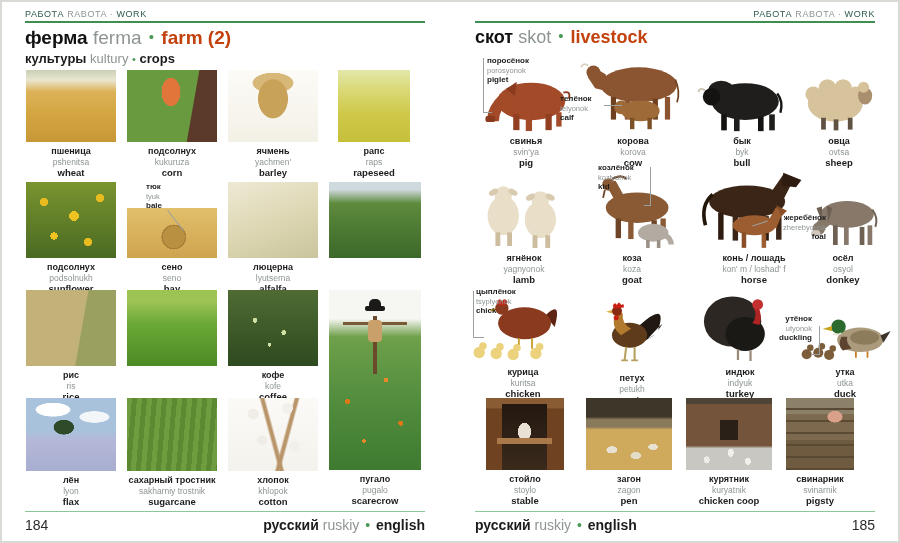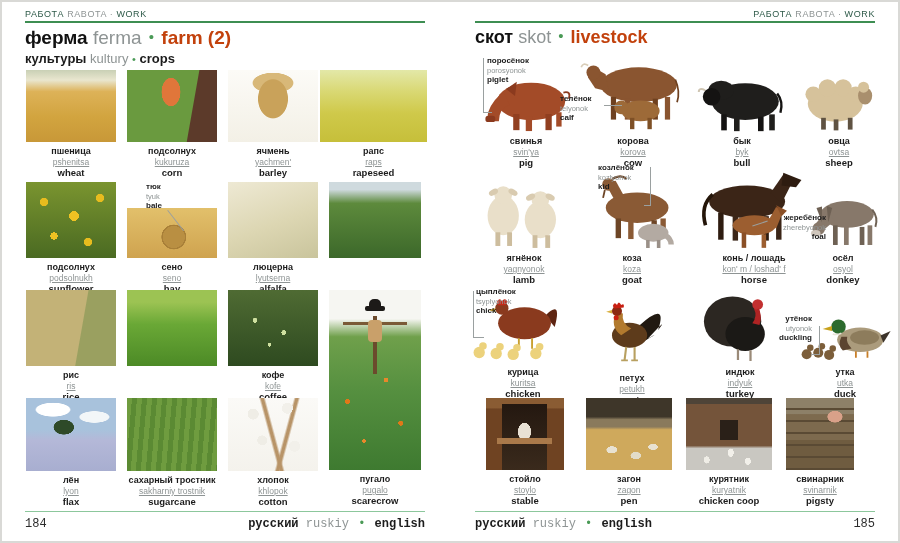--- a/index.html
+++ b/index.html
@@ -16,35 +16,35 @@
   .title .ru{font-weight:bold;color:#111;}
   .title .tr{color:#8e9494;}
   .title .dot{color:#4a9a56;font-size:15px;vertical-align:2px;padding:0 2px;}
   .title .en{font-weight:bold;color:#c2410c;}
   .subtitle{position:absolute;font-size:13px;white-space:nowrap;}
   
   .cell{position:absolute;}
   .photo{width:100%;position:relative;}
   .caption{margin:4px -10px 0;text-align:center;}
   .cru{font-size:9px;font-weight:bold;line-height:11px;}
-  .ctr{font-size:8.5px;color:#8e9494;line-height:10px;text-decoration:underline;}
+  .ctr{font-size:8.5px;color:#8e9494;line-height:10px;}
   .cen{font-size:9.5px;font-weight:bold;line-height:11px;}
   .figure{width:100%;display:flex;align-items:flex-end;justify-content:center;}
   .figure svg{width:96%;height:96%;}
   
   .ann{position:absolute;z-index:10;}
   .aru{font-size:8px;font-weight:bold;line-height:9.5px;}
   .atr{font-size:7.5px;color:#8e9494;line-height:9px;}
   .aen{font-size:8px;font-weight:bold;line-height:9.5px;}
   .ann.right{text-align:right;}
   .ld{position:absolute;border:0 solid #9aa0a0;}
   
   .frule{position:absolute;top:511px;height:1px;background:#8cc79c;width:400px;}
   .foot{position:absolute;top:517px;width:400px;display:flex;justify-content:space-between;
-        font-size:12px;align-items:flex-start;font-family:Liberation Mono, monospace;}
+        font-size:14px;align-items:flex-start;}
   .foot .num{color:#2b2b2b;}
   .foot .b{font-weight:bold;}
   .foot .t{color:#8e9494;}
   .foot .dot{color:#4a9a56;padding:0 2px;}
 </style>
 </head>
 <body>
 
 <div class="frame"></div>
 
@@ -86,21 +86,21 @@
       </div>
   </div>
   <div class="cell" style="left:228px;top:70px;width:90px">
     <div class="photo" style="height:72px;background:radial-gradient(ellipse 26px 34px at 50% 40%,#c9a25a 0 56%,rgba(0,0,0,0) 59%),radial-gradient(ellipse 36px 18px at 50% 18%,#d8b878 0 55%,rgba(0,0,0,0) 58%),linear-gradient(#fcfbf7,#f3f0e6)"></div>
     <div class="caption">
         <div class="cru">ячмень</div>
         <div class="ctr">yachmen'</div>
         <div class="cen">barley</div>
       </div>
   </div>
-  <div class="cell" style="left:320px;top:70px;width:107px">
+  <div class="cell" style="left:338px;top:70px;width:72px">
     <div class="photo" style="height:72px;background:linear-gradient(180deg,#e3e8a8 0,#d9d873 30%,#cfc94a 60%,#c6bf3a 100%)"></div>
     <div class="caption">
         <div class="cru">рапс</div>
         <div class="ctr">raps</div>
         <div class="cen">rapeseed</div>
       </div>
   </div>
 
   <div class="cell" style="left:26px;top:182px;width:90px">
     <div class="photo" style="height:76px;background:radial-gradient(circle 7px at 18px 20px,#e8bc1e 0 60%,rgba(0,0,0,0) 62%),radial-gradient(circle 8px at 48px 34px,#eec223 0 60%,rgba(0,0,0,0) 62%),radial-gradient(circle 7px at 74px 16px,#e8bc1e 0 60%,rgba(0,0,0,0) 62%),radial-gradient(circle 6px at 28px 54px,#eec223 0 60%,rgba(0,0,0,0) 62%),radial-gradient(circle 7px at 62px 60px,#e8bc1e 0 60%,rgba(0,0,0,0) 62%),linear-gradient(180deg,#7a942f,#4a6a22)"></div>

